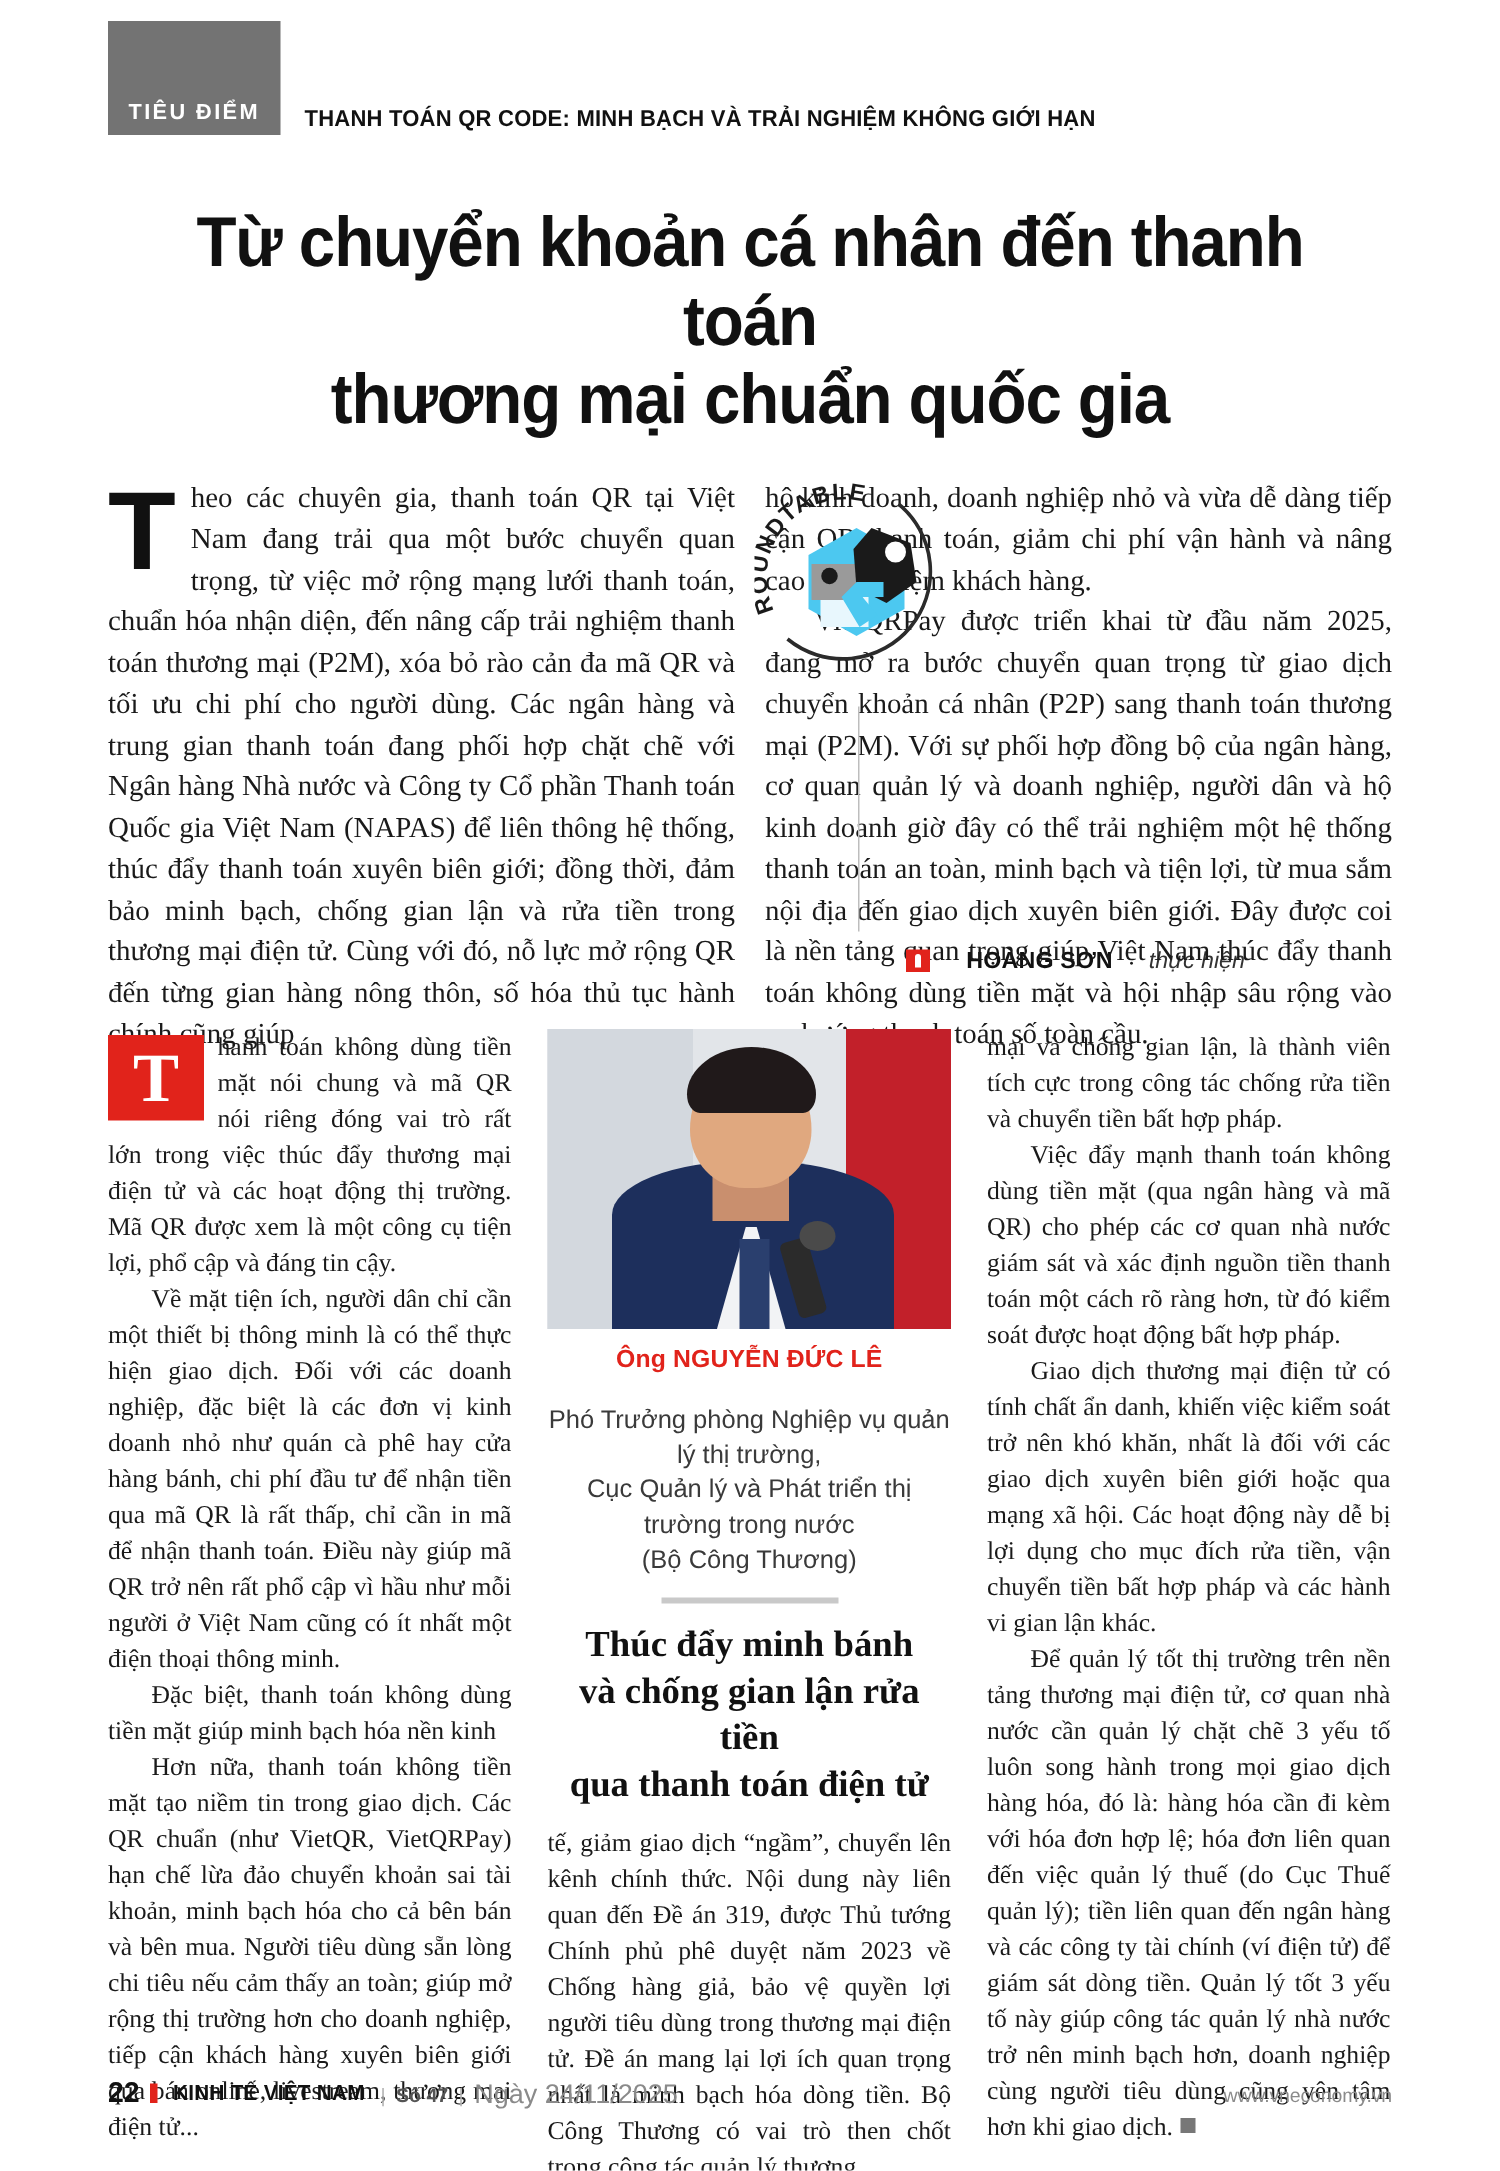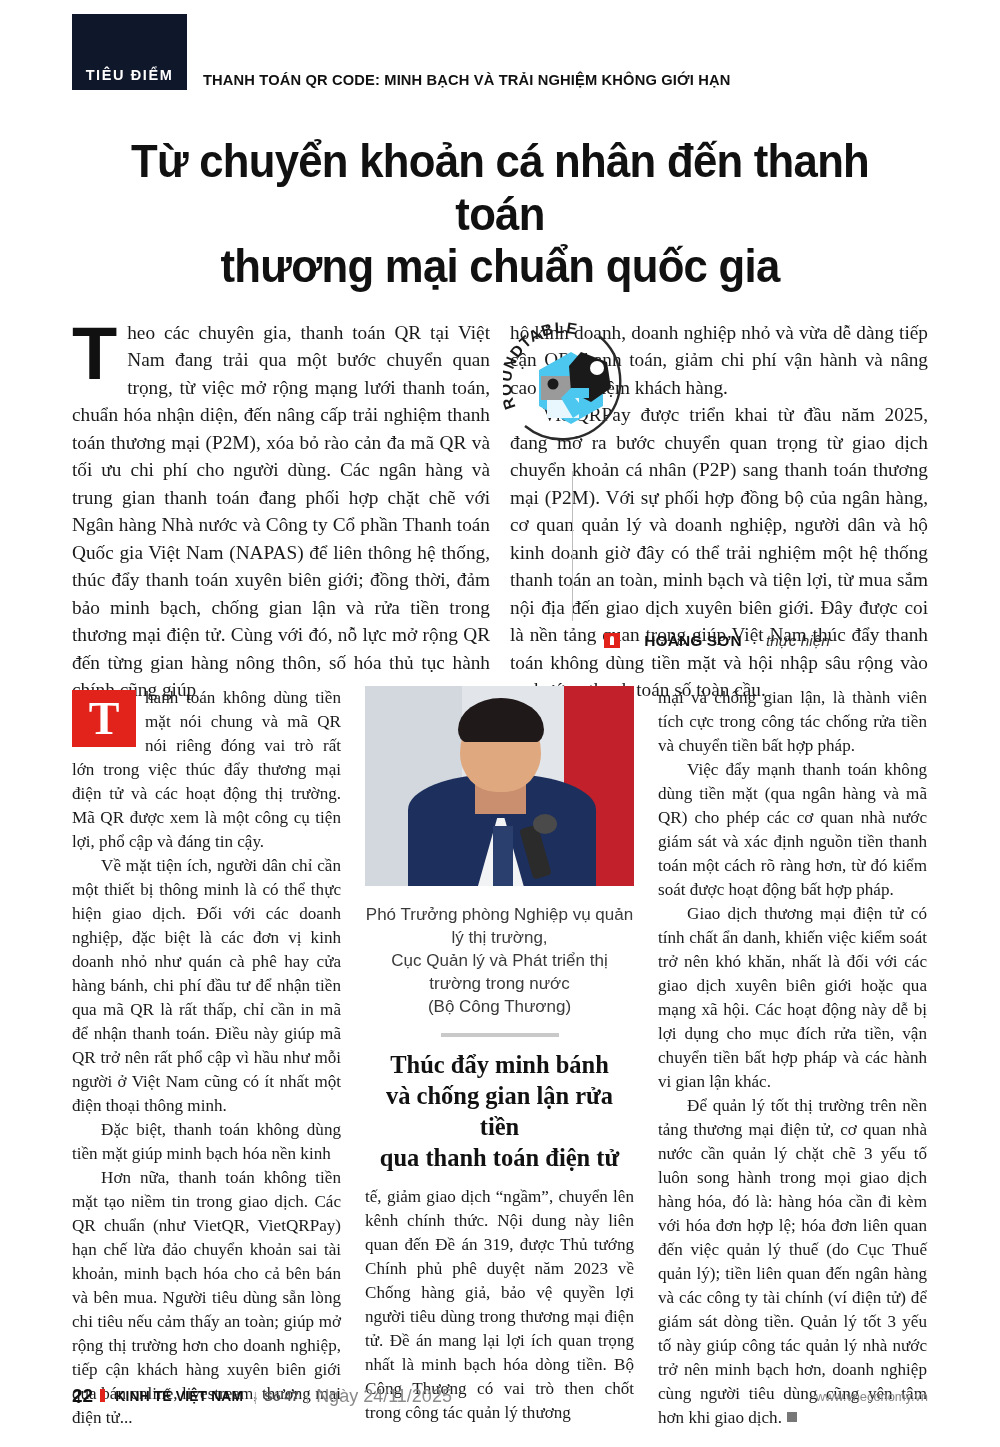--- a/index.html
+++ b/index.html
@@ -23,21 +23,21 @@
 
   
   .header {
     position: relative;
     height: 105px;
   }
   .kicker-box {
     position: absolute;
     left: 0; top: 14px;
     width: 115px; height: 76px;
-    background: #0f172a;
+    background: #737373;
     display: flex;
     align-items: flex-end;
     justify-content: center;
     padding-bottom: 7px;
   }
   .kicker-box .kicker-text {
     font-family: "Liberation Sans", sans-serif;
     font-weight: bold;
     font-size: 14.5px;
     letter-spacing: 1.6px;
@@ -394,20 +394,21 @@
         <div class="bg-right"></div>
         <div class="suit"></div>
         <div class="shirt"></div>
         <div class="tie"></div>
         <div class="neck"></div>
         <div class="head"></div>
         <div class="hair"></div>
         <div class="mic"></div>
         <div class="mic-head"></div>
       </div>
+      <div class="cap-name">Ông NGUYỄN ĐỨC LÊ</div>
       <div class="cap-role">
         <div>Phó Trưởng phòng Nghiệp vụ quản lý thị trường,</div>
         <div>Cục Quản lý và Phát triển thị trường trong nước</div>
         <div>(Bộ Công Thương)</div>
       </div>
       <div class="cap-rule"></div>
       <div class="sub-head">
         <div>Thúc đẩy minh bánh</div>
         <div>và chống gian lận rửa tiền</div>
         <div>qua thanh toán điện tử</div>

